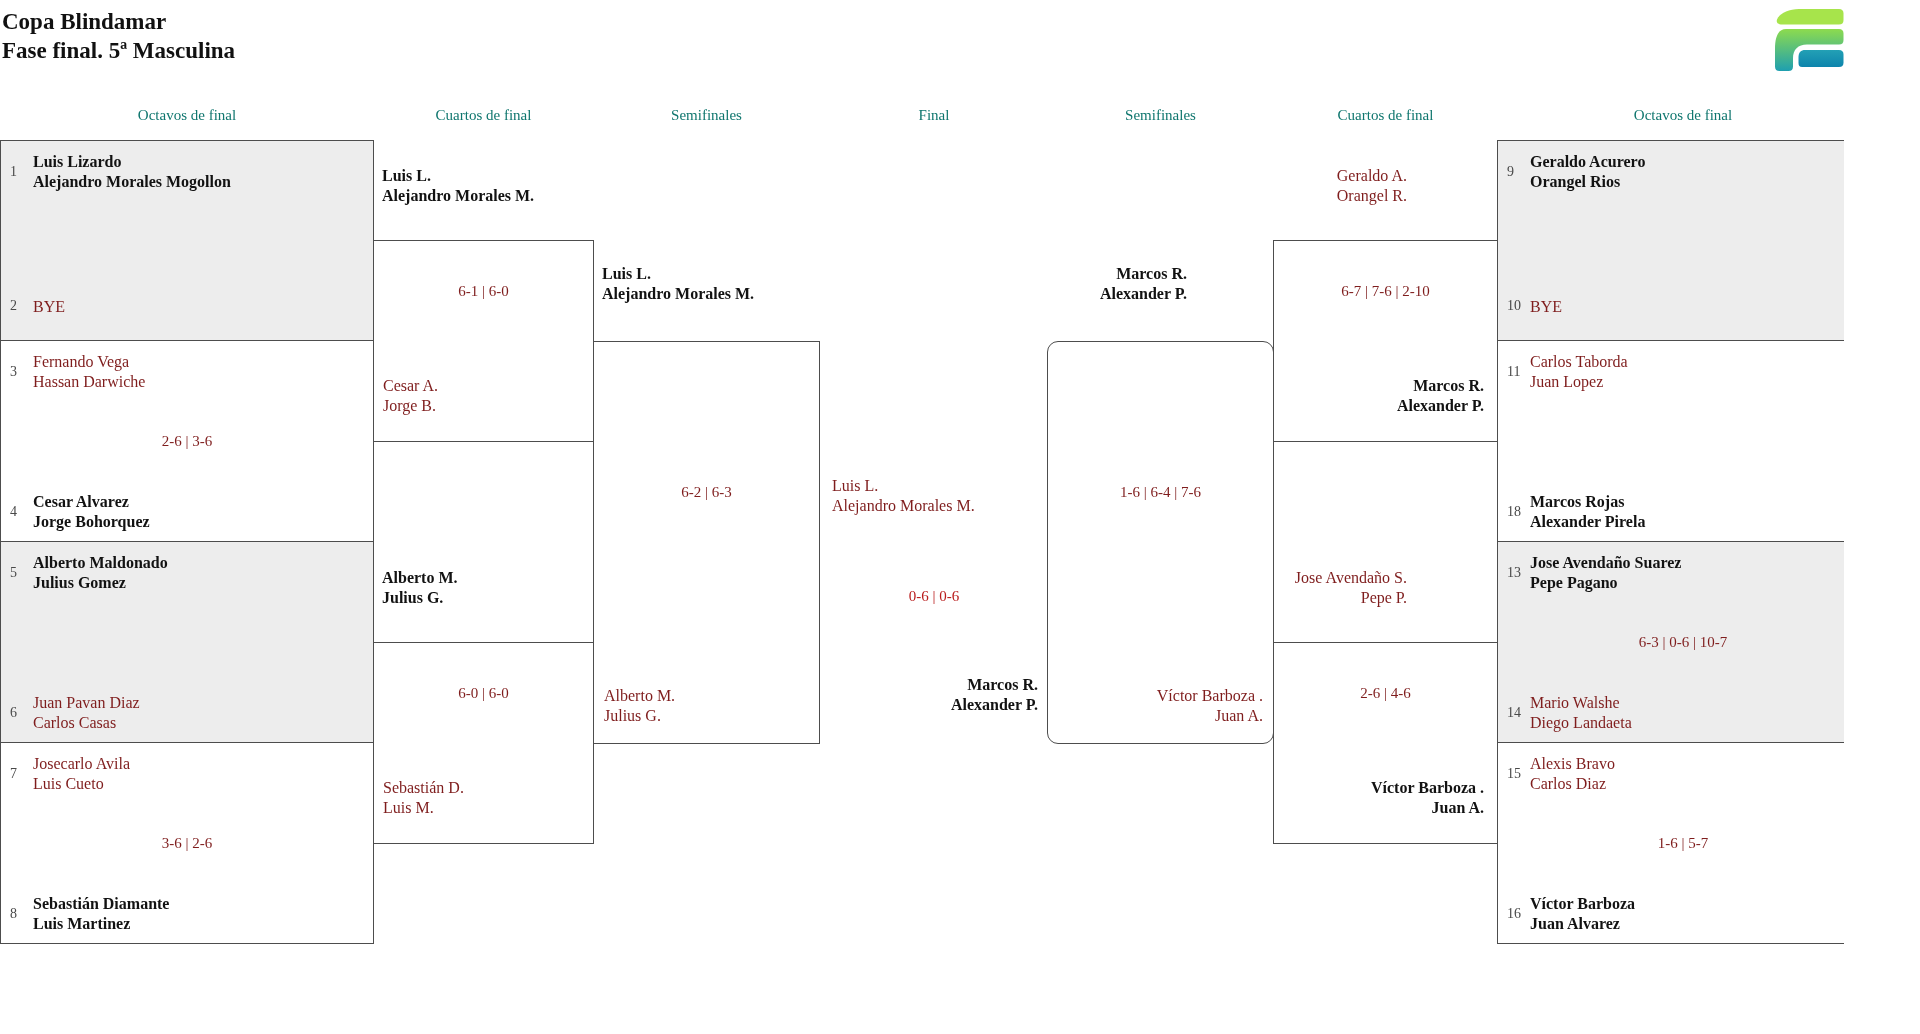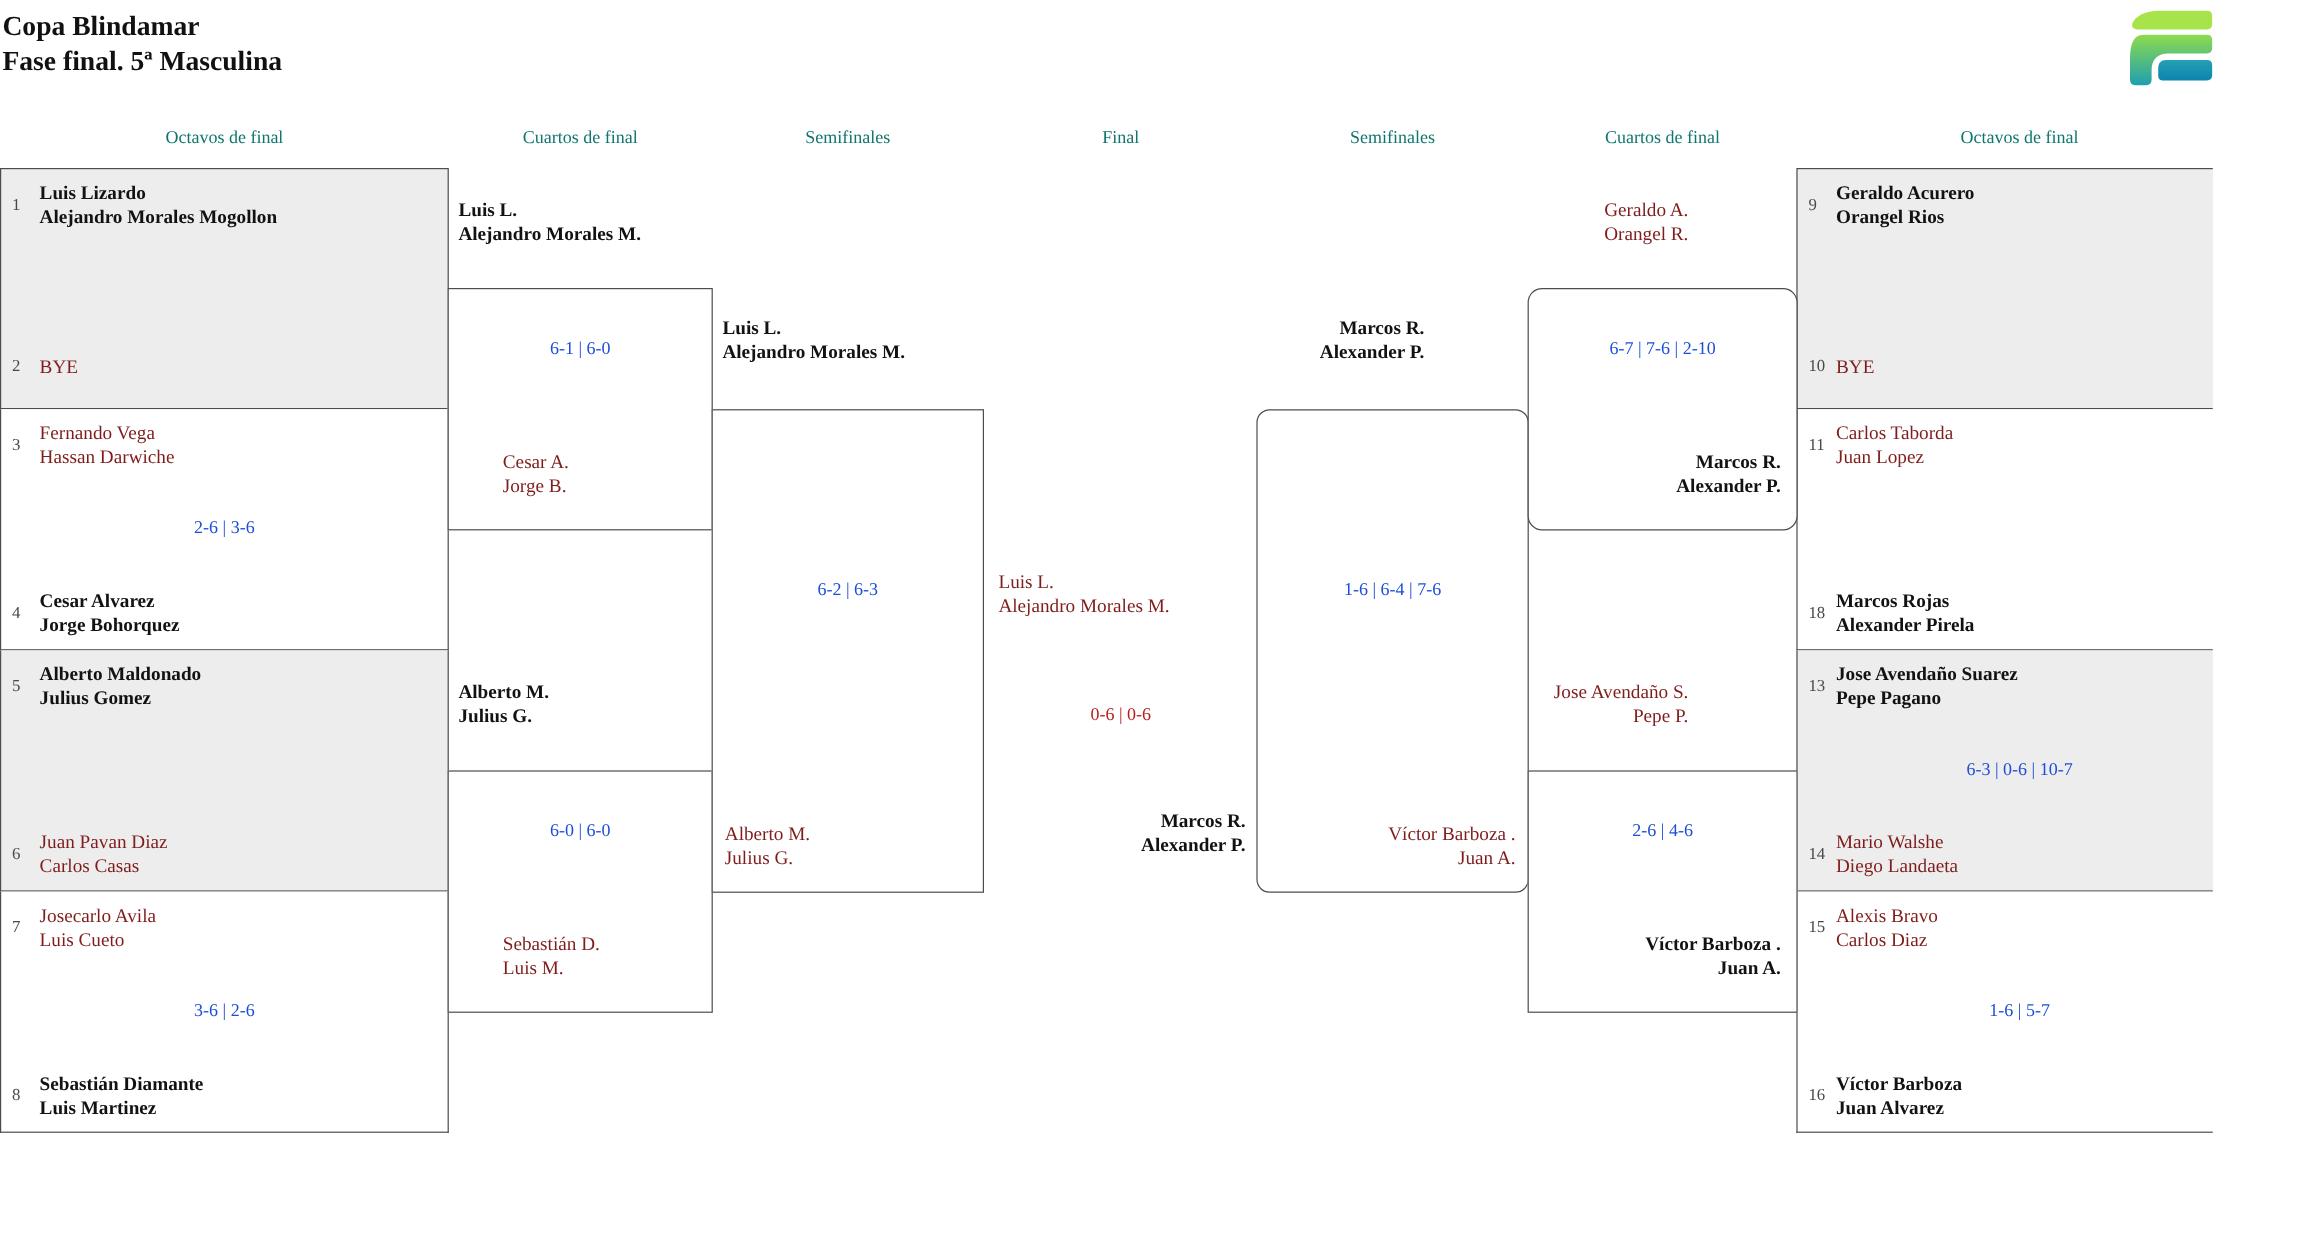--- a/index.html
+++ b/index.html
@@ -23,32 +23,32 @@
 
   .team{position:absolute;left:0;display:flex;align-items:center;padding-left:9px;}
   .team-top{top:11px;}
   .team-bottom{bottom:10px;}
   .team-bottom.bye{bottom:24px;}
   .seed{width:23px;flex:none;font-size:14px;color:#494949;}
   .names{display:flex;flex-direction:column;font-size:16px;line-height:19.5px;color:#7f1d1d;}
   .names span{display:block;white-space:nowrap;}
   .names.w{font-weight:700;color:#121212;}
 
-  .score{position:absolute;left:0;width:100%;text-align:center;font-size:15px;color:#1d4ed8;white-space:nowrap;}
+  .score{position:absolute;left:0;width:100%;text-align:center;font-size:15px;color:#7f1d1d;white-space:nowrap;}
   .match .score{top:50%;transform:translateY(-50%);}
 
   
   .box{position:absolute;border:1px solid #4d4d4d;background:#fff;box-sizing:border-box;}
   .qf{width:221px;height:202px;}
   .qf-l1{left:373px;top:240px;}
   .qf-l2{left:373px;top:642px;}
-  .qf-r1{left:1273px;top:240px;width:225px;border-radius:12px;}
+  .qf-r1{left:1273px;top:240px;width:225px;}
   .qf-r2{left:1273px;top:642px;width:225px;}
   .qf .score{top:42px;}
-  .qf .inside{position:absolute;left:9px;bottom:26px;margin-left:36px;}
+  .qf .inside{position:absolute;left:9px;bottom:26px;}
   .qf.r .inside{left:auto;right:13px;text-align:right;}
 
   .sf{width:227px;height:403px;}
   .sf-l{left:593px;top:341px;}
   .sf-r{left:1047px;top:341px;border-radius:11px;}
   .sf .score{top:142px;}
   .sf .inside{position:absolute;left:10px;bottom:18px;}
   .sf.r .inside{left:auto;right:10px;text-align:right;}
 
   

